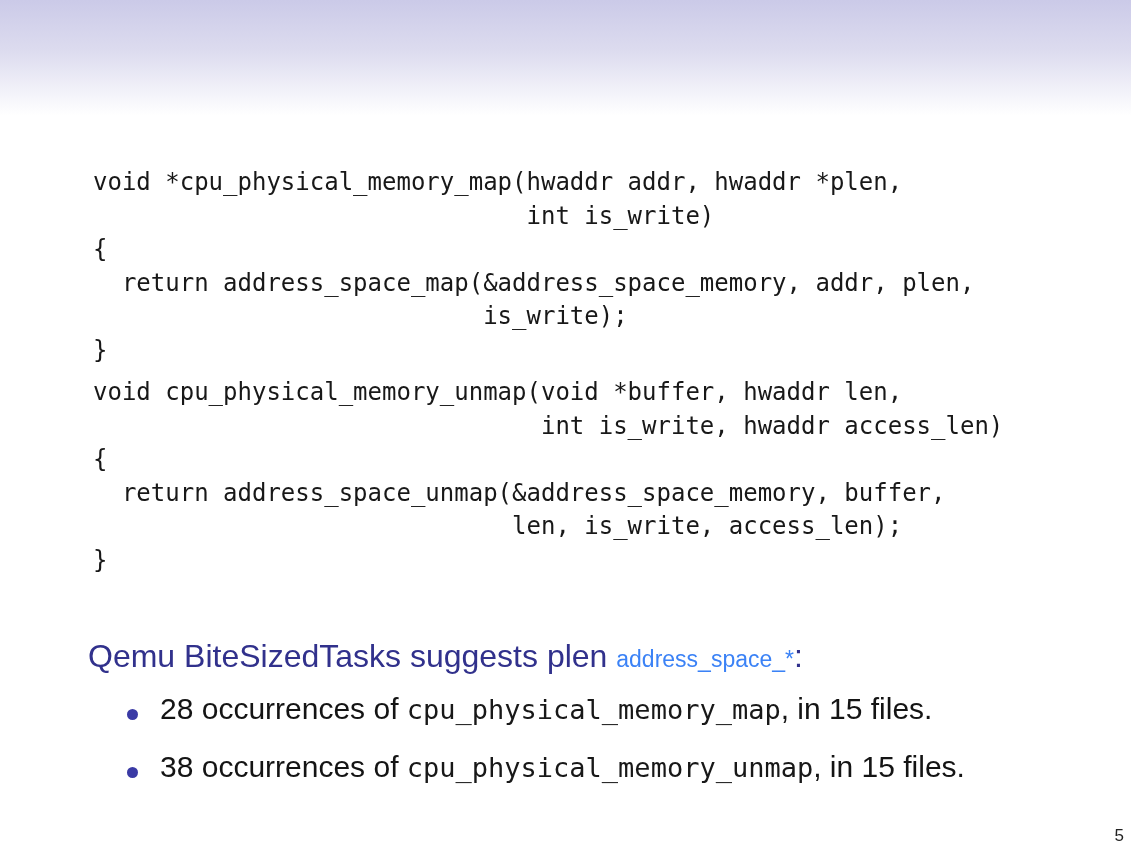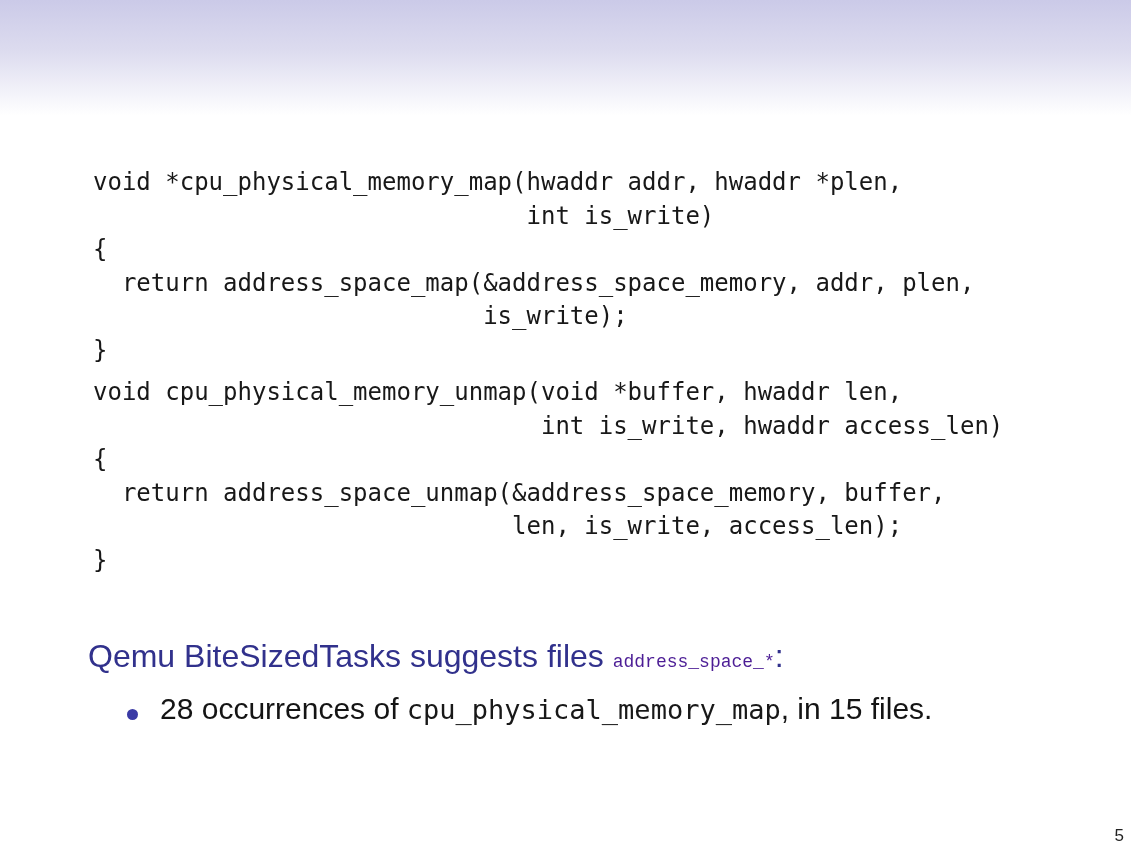--- a/index.html
+++ b/index.html
@@ -46,23 +46,23 @@
   .suggestion {
     position: absolute;
     left: 88px;
     top: 637px;
     font-size: 32px;
     line-height: 1.2;
     color: #31318c;
     white-space: nowrap;
   }
   .suggestion .inline-code {
-    font-family: Liberation Mono, monospace;
-    font-size: 18px;
-    color: #4c1d95;
+    font-family: Liberation Sans, sans-serif;
+    font-size: 23px;
+    color: #3b82f6;
   }
   .bullet-row {
     position: absolute;
     left: 127px;
     display: flex;
     align-items: flex-start;
     white-space: nowrap;
   }
   #bullet-row-1 { top: 692px; }
   #bullet-row-2 { top: 750px; }
@@ -108,23 +108,27 @@
                            is_write);
 }</pre>
 
   <pre class="code" id="code-block-2">void cpu_physical_memory_unmap(void *buffer, hwaddr len,
                                int is_write, hwaddr access_len)
 {
   return address_space_unmap(&amp;address_space_memory, buffer,
                              len, is_write, access_len);
 }</pre>
 
-  <div class="suggestion"><span>Qemu BiteSizedTasks suggests files </span><span class="inline-code">address_space_*</span><span>:</span></div>
+  <div class="suggestion"><span>Qemu BiteSizedTasks suggests plen </span><span class="inline-code">address_space_*</span><span>:</span></div>
 
   <div class="bullet-row" id="bullet-row-1">
     <span class="bullet-dot"></span>
     <span class="bullet-text"><span>28 occurrences of </span><span class="inline-code">cpu_physical_memory_map</span><span>, in 15 files.</span></span>
   </div>
 
+  <div class="bullet-row" id="bullet-row-2">
+    <span class="bullet-dot"></span>
+    <span class="bullet-text"><span>38 occurrences of </span><span class="inline-code">cpu_physical_memory_unmap</span><span>, in 15 files.</span></span>
+  </div>
 
   <div class="page-number">5</div>
 
 </div>
 
 </body></html>

